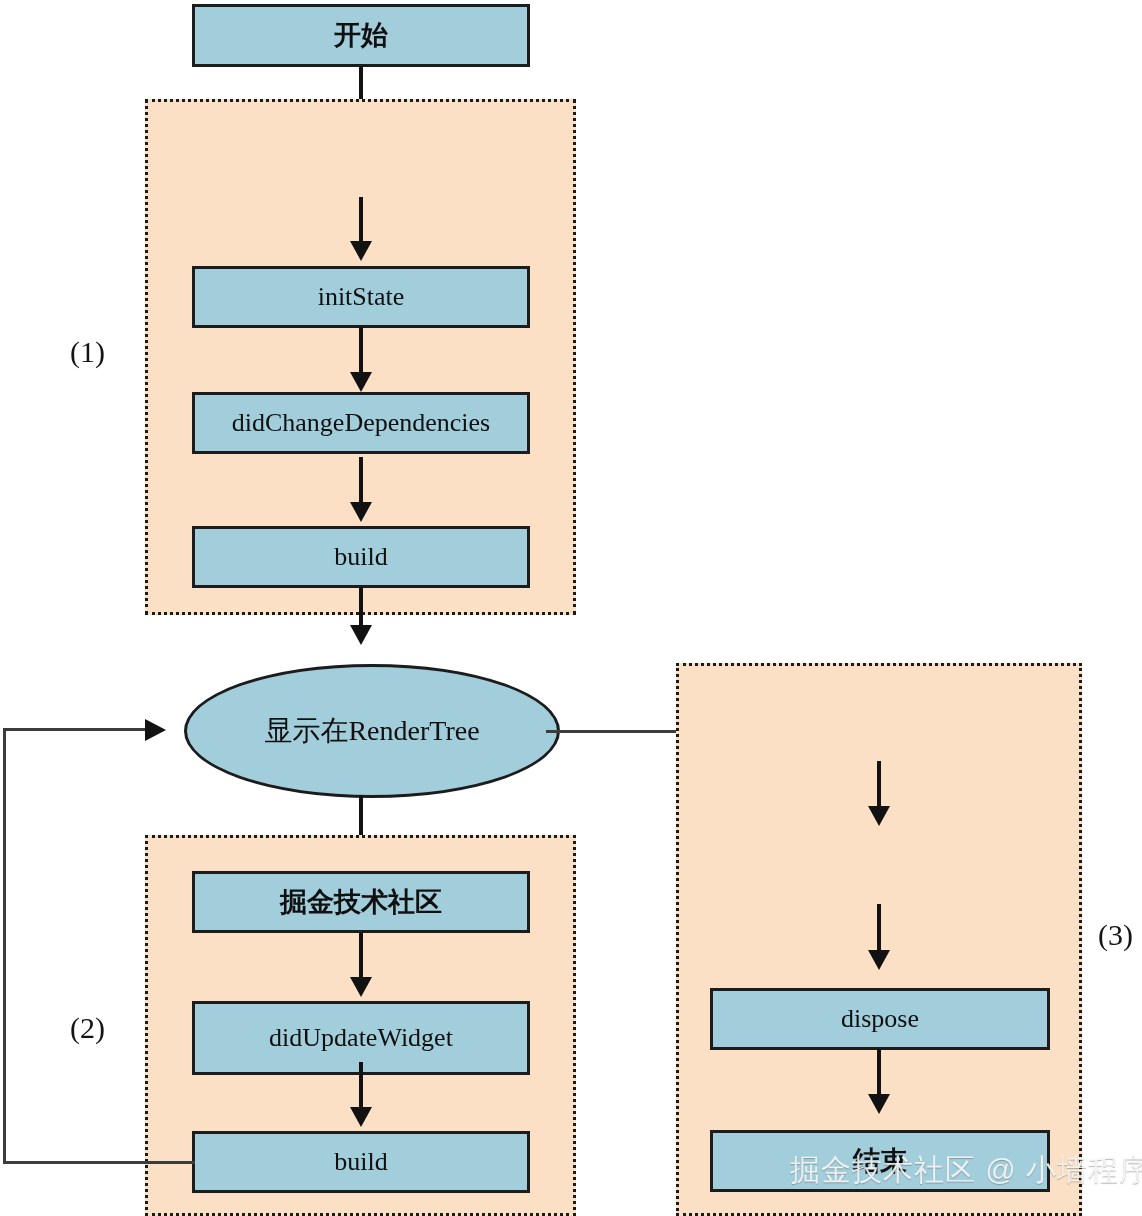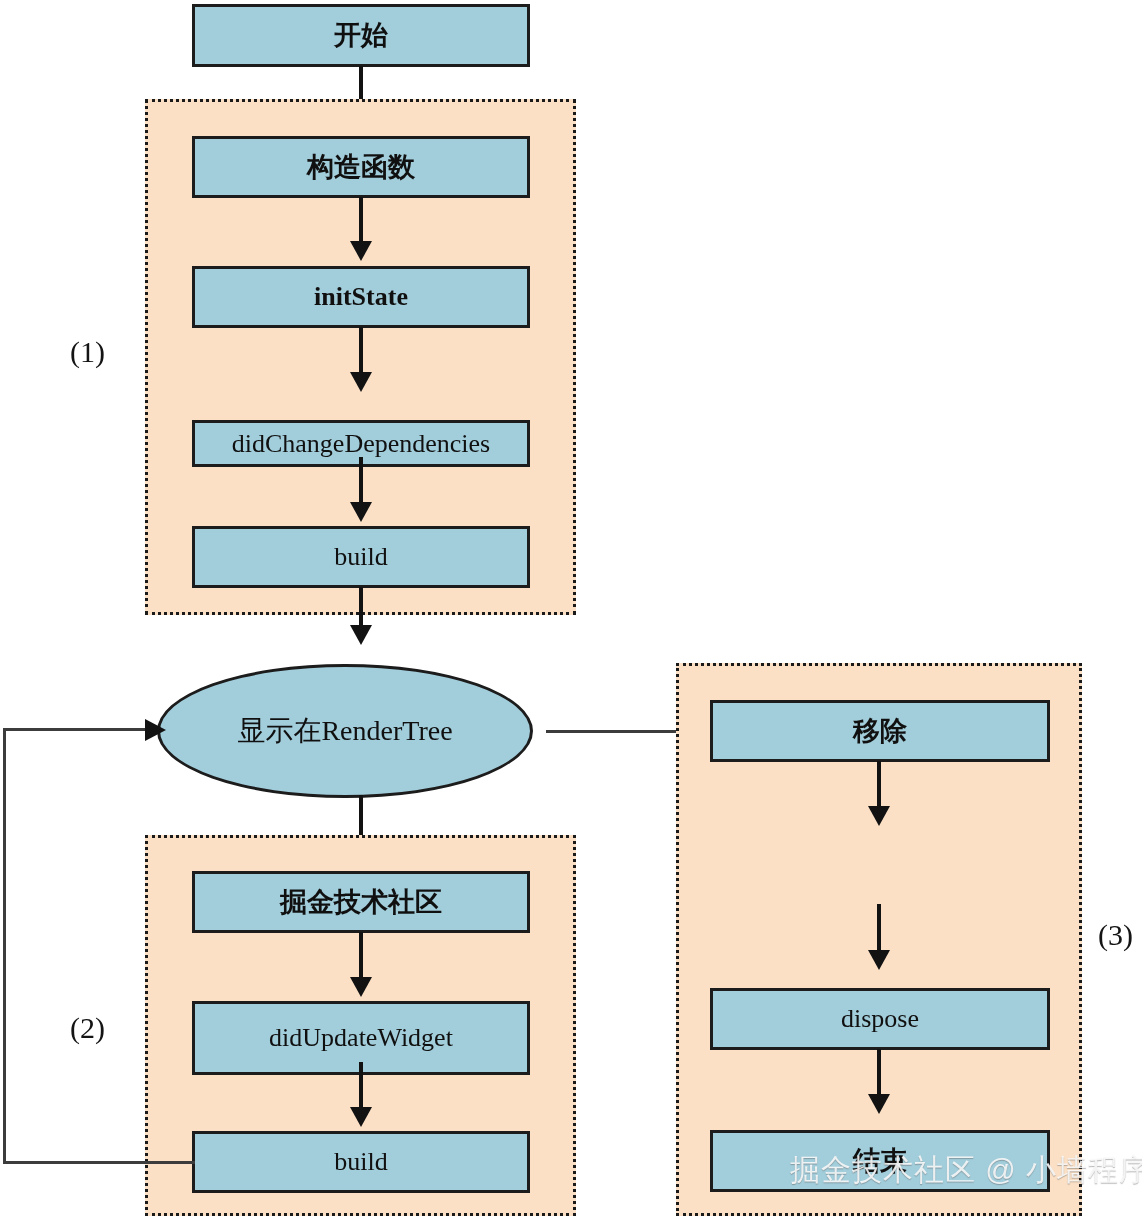--- a/index.html
+++ b/index.html
@@ -110,47 +110,44 @@
 <div id="canvas">
 
   <div class="node cjk" style="left:192px; top:4px; width:338px; height:63px;">
     <span>开始</span>
   </div>
   <div class="vline" style="left:359px; top:66px; height:50px;"></div>
   <div class="arrow-down" style="left:350px; top:112px;"></div>
 
   <div class="group" style="left:145px; top:99px; width:431px; height:516px;"></div>
 
-  <div class="node cjk" style="left:192px; top:136px; width:338px; height:62px;">
-    <span>构造函数</span>
-  </div>
   <div class="vline" style="left:359px; top:197px; height:48px;"></div>
   <div class="arrow-down" style="left:350px; top:241px;"></div>
 
-  <div class="node" style="left:192px; top:266px; width:338px; height:62px;font-weight:bold;">
+  <div class="node" style="left:192px; top:266px; width:338px; height:62px;">
     <span>initState</span>
   </div>
   <div class="vline" style="left:359px; top:327px; height:48px;"></div>
   <div class="arrow-down" style="left:350px; top:372px;"></div>
 
-  <div class="node" style="left:192px; top:420px; width:338px; height:47px;">
+  <div class="node" style="left:192px; top:392px; width:338px; height:62px;">
     <span>didChangeDependencies</span>
   </div>
   <div class="vline" style="left:359px; top:457px; height:48px;"></div>
   <div class="arrow-down" style="left:350px; top:502px;"></div>
 
   <div class="node" style="left:192px; top:526px; width:338px; height:62px;">
     <span>build</span>
   </div>
   <div class="vline" style="left:359px; top:587px; height:48px;"></div>
   <div class="arrow-down" style="left:350px; top:625px;"></div>
 
   <div class="stage-label" style="left:70px; top:335px;">(1)</div>
 
-  <div class="ellipse" style="left:157px; top:664px; width:376px; height:134px;">
+  <div class="ellipse" style="left:184px; top:664px; width:376px; height:134px;">
     <span>显示在RenderTree</span>
   </div>
 
   <div class="vline" style="left:359px; top:795px; height:47px;"></div>
   <div class="arrow-down" style="left:350px; top:840px;"></div>
 
   <div class="hline thin" style="left:546px; top:730px; width:152px;"></div>
   <div class="arrow-right" style="left:689px; top:720px;"></div>
 
   <div class="group" style="left:145px; top:835px; width:431px; height:381px;"></div>
@@ -173,23 +170,20 @@
 
   <div class="stage-label" style="left:70px; top:1011px;">(2)</div>
 
   <div class="hline thin" style="left:3px; top:1161px; width:192px;"></div>
   <div class="vline thin" style="left:3px; top:728px; height:436px;"></div>
   <div class="hline thin" style="left:3px; top:728px; width:152px;"></div>
   <div class="arrow-right" style="left:145px; top:719px;"></div>
 
   <div class="group" style="left:676px; top:663px; width:406px; height:553px;"></div>
 
-  <div class="node cjk" style="left:710px; top:700px; width:340px; height:62px;">
-    <span>移除</span>
-  </div>
   <div class="vline" style="left:877px; top:761px; height:48px;"></div>
   <div class="arrow-down" style="left:868px; top:806px;"></div>
 
   <div class="vline" style="left:877px; top:904px; height:48px;"></div>
   <div class="arrow-down" style="left:868px; top:950px;"></div>
 
   <div class="node" style="left:710px; top:988px; width:340px; height:62px;justify-content:center;">
     <span>dispose</span>
   </div>
   <div class="vline" style="left:877px; top:1049px; height:48px;"></div>

